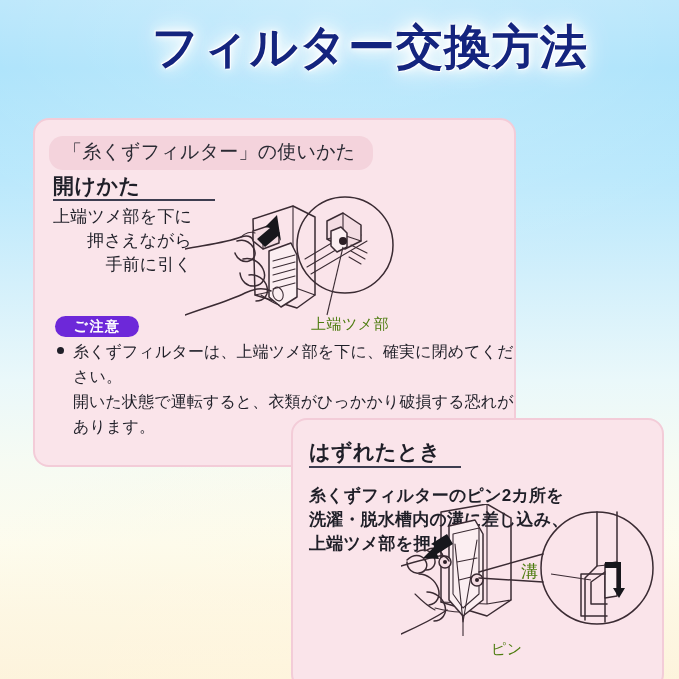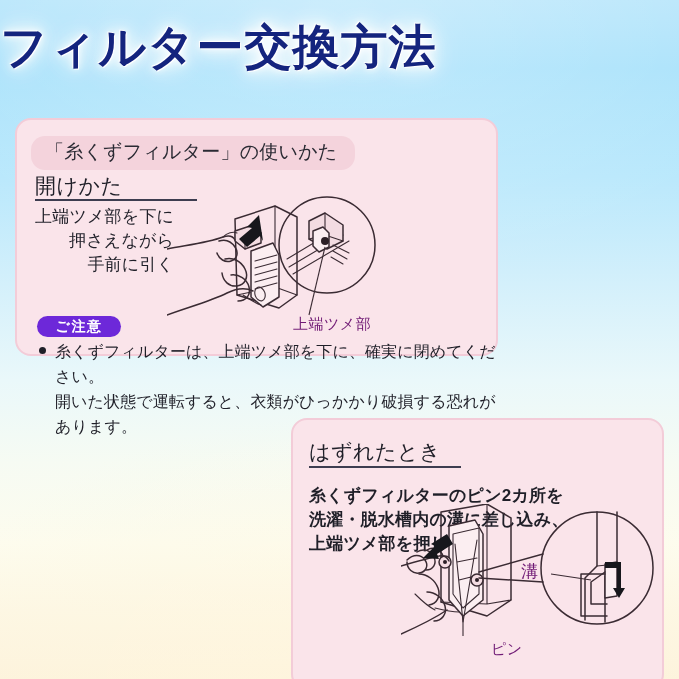--- a/index.html
+++ b/index.html
@@ -40,21 +40,21 @@
       radial-gradient(90% 55% at 50% 100%, rgba(255,246,222,0.55) 0%, rgba(255,255,255,0) 70%);
     pointer-events: none;
   }
 
   
   #title {
     position: absolute;
     left: 0;
     top: 16px;
     width: 588px;
-    text-align: left;
+    text-align: right;
     font-family: "Liberation Serif", "DejaVu Serif", serif;
     font-weight: 700;
     font-size: 47px;
     letter-spacing: 1px;
     color: #14247e;
     text-shadow:
       0 0 7px #ffffff,
       0 0 14px #ffffff,
       0 0 22px #ffffff,
       0 0 30px #ffffff,
@@ -65,24 +65,24 @@
 
   
   .panel {
     position: absolute;
     background: #fae4ea;
     border: 2px solid #f3ccd8;
     border-radius: 16px;
     box-sizing: border-box;
   }
   #panel-open {
-    left: 15px;
+    left: 33px;
     top: 118px;
     width: 483px;
-    height: 238px;
+    height: 349px;
   }
   #panel-detached {
     left: 291px;
     top: 418px;
     width: 373px;
     height: 272px;
   }
 
   
   .pill-header {
@@ -97,21 +97,21 @@
     font-weight: 500;
     letter-spacing: 0.2px;
     white-space: nowrap;
   }
 
   
   .sec-head {
     position: absolute;
     font-size: 21px;
     color: #1f1f28;
-    font-weight: 400;
+    font-weight: 700;
     letter-spacing: 0.5px;
     white-space: nowrap;
   }
   .sec-rule {
     position: absolute;
     height: 2px;
     background: #3d3d50;
   }
 
   
@@ -157,21 +157,21 @@
     line-height: 25px;
     color: #1f1f28;
     letter-spacing: 0.1px;
     white-space: pre-line;
   }
 
   
   .illus-label {
     position: absolute;
     font-size: 15px;
-    color: #701a75;
+    color: #4d7c0f;
     letter-spacing: 0.5px;
     white-space: nowrap;
   }
 
   svg { display: block; }
   .ill {
     position: absolute;
     pointer-events: none;
   }
   .ln { fill: none; stroke: #3a2b33; stroke-width: 1.5; stroke-linecap: round; stroke-linejoin: round; }

